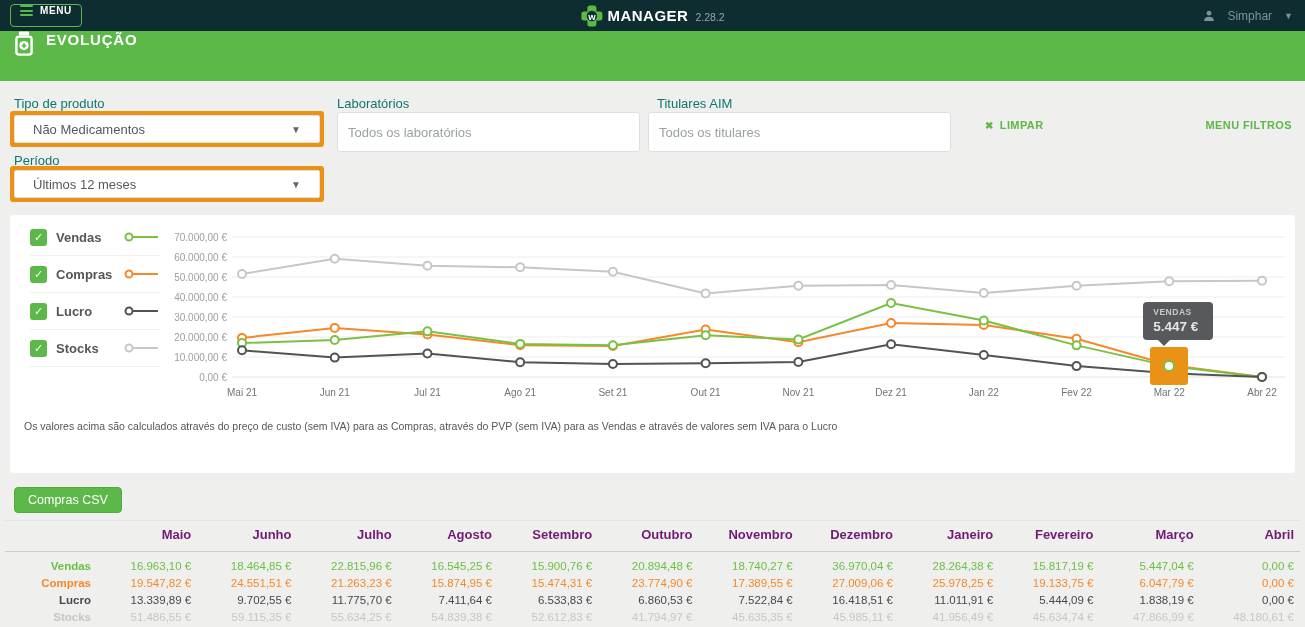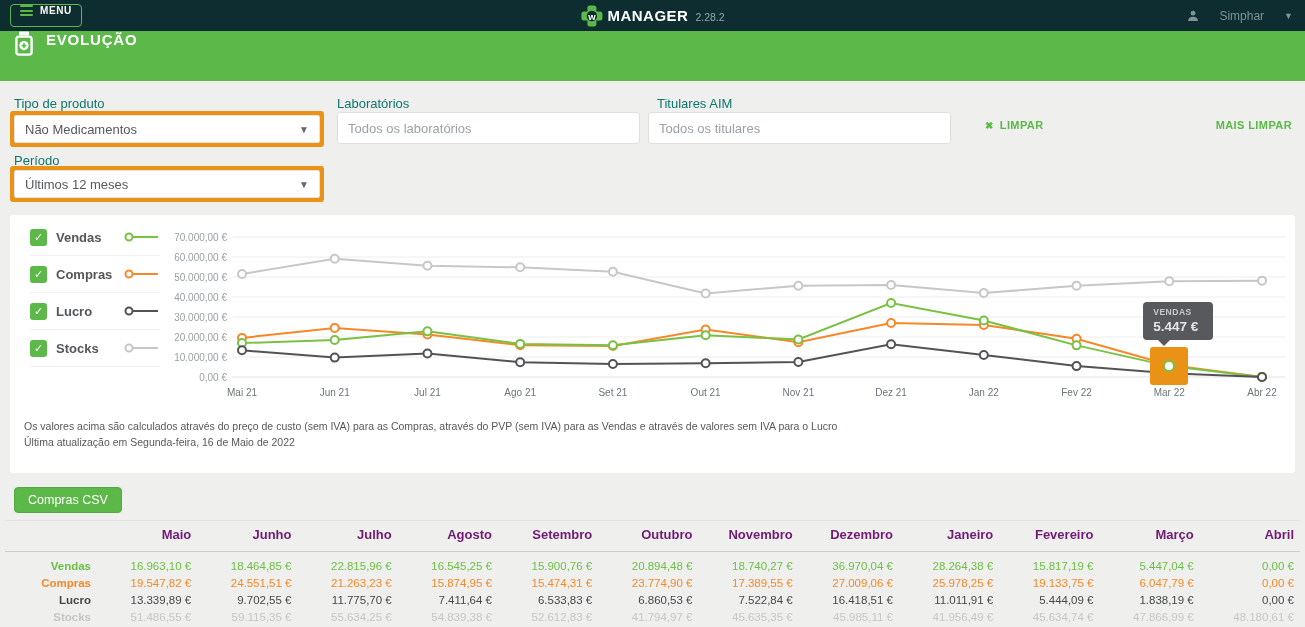--- a/index.html
+++ b/index.html
@@ -7,35 +7,35 @@
 
   
   #topbar{position:absolute;left:0;top:0;width:1305px;height:31px;background:#0E2D30}
   #menu-btn{position:absolute;left:10px;top:4px;height:23px;display:flex;gap:7px;background:transparent;border:1.5px solid #5CB848;border-radius:4px;padding:0 9px;cursor:pointer;box-sizing:border-box}
   .burger{display:inline-flex;flex-direction:column;gap:2.5px}
   .burger i{display:block;width:13px;height:2px;background:#5CB848;border-radius:1px}
   #menu-btn .lbl{color:#FFFFFF;font-size:10px;font-weight:bold;letter-spacing:.6px}
   #brand{position:absolute;left:50%;top:0;height:31px;transform:translateX(-50%);display:flex;align-items:center;gap:5px}
   #brand .name{color:#FFFFFF;font-size:15px;font-weight:800;letter-spacing:.5px}
   #brand .ver{color:#93A7A7;font-size:10.5px;margin-left:2px;margin-top:2px}
-  #user-menu{position:absolute;right:12px;top:0;height:31px;display:flex;align-items:center;gap:20px;cursor:pointer}
+  #user-menu{position:absolute;right:12px;top:0;height:31px;display:flex;align-items:center;gap:12px;cursor:pointer}
   #user-menu .uname{color:#7E9393;font-size:12px}
   #user-menu .caret{color:#7E9393;font-size:9px}
 
   
   #pageband{position:absolute;left:0;top:31px;width:1305px;height:50px;background:#5CB848;display:flex;align-items:flex-start;padding-left:14px;box-sizing:border-box;gap:12px}
   #pageband h1{color:#FFFFFF;font-size:15px;font-weight:bold;letter-spacing:.8px;margin:0}
 
   
   .flabel{position:absolute;font-size:13px;color:#0f766e}
   .annot-box{position:absolute;border:4px solid #EA9215;border-radius:3px;background:#EA9215}
-  .select{display:flex;align-items:center;justify-content:space-between;width:306px;height:28px;background:#FFFFFF;border:1px solid #E0E3E1;border-radius:2px;box-sizing:border-box;padding:0 10px;cursor:pointer}
+  .select{display:flex;align-items:center;justify-content:space-between;width:306px;height:28px;background:#FFFFFF;border:1px solid #E0E3E1;border-radius:2px;box-sizing:border-box;padding:0 18px;cursor:pointer}
   .select .val{font-size:13px;color:#55585C}
   .select .caret{font-size:10px;color:#666}
-  .txt-input{position:absolute;width:303px;height:32px;box-sizing:border-box;border:1px solid #DDE0DE;border-radius:3px;background:#FFFFFF;padding:0 10px;font-size:13px;color:#55585C;font-family:"Liberation Sans",sans-serif}
+  .txt-input{position:absolute;width:303px;height:40px;box-sizing:border-box;border:1px solid #DDE0DE;border-radius:3px;background:#FFFFFF;padding:0 10px;font-size:13px;color:#55585C;font-family:"Liberation Sans",sans-serif}
   .txt-input::placeholder{color:#9AA2A6;opacity:1}
   .green-link{position:absolute;display:flex;align-items:center;gap:6px;color:#5CB848;font-size:11px;font-weight:bold;letter-spacing:.4px;cursor:pointer}
   .green-link .x{font-size:10px;font-weight:bold}
 
   
   #chart-card{position:absolute;left:10px;top:215px;width:1285px;height:258px;background:#FFFFFF;border-radius:3px}
   #legend{position:absolute;left:20px;top:4px;width:130px}
   .legend-item{display:flex;align-items:center;height:36px;border-bottom:1px solid #F1F2F0;cursor:pointer}
   .cb{width:17px;height:17px;background:#5CB848;border-radius:3px;color:#fff;font-size:11px;line-height:17px;text-align:center;flex:0 0 auto}
   .lgl{font-size:13px;font-weight:bold;color:#54565A;margin-left:9px}
@@ -118,21 +118,21 @@
 <input class="txt-input" style="left: 337px; top: 112px;" placeholder="Todos os laboratórios">
 
 <div class="flabel" style="left:657px;top:96px">Titulares AIM</div>
 <input class="txt-input" style="left: 648px; top: 112px;" placeholder="Todos os titulares">
 
 <div class="green-link" style="left:985px;top:119px">
   <span class="x">✖</span>
   <span>LIMPAR</span>
 </div>
 <div class="green-link" style="right:13px;top:119px">
-  <span>MAIS LIMPAR</span>
+  <span>MENU FILTROS</span>
 </div>
 
 <div class="flabel" style="left:14px;top:153px">Período</div>
 <div class="annot-box" style="left:10px;top:166px">
   <div class="select">
     <span class="val">Últimos 12 meses</span>
     <span class="caret">▼</span>
   </div>
 </div>
 
@@ -263,21 +263,20 @@
     </svg>
   <div id="annot-square" style="left: 1140.27px; top: 132.106px;">
       <span class="pt-dot"></span>
     </div>
   <div id="tooltip" style="left: 1133.27px; top: 87.1059px;">
     <div class="tt-label">VENDAS</div>
     <div class="tt-value">5.447 €</div>
   </div>
   <div id="footnotes">
     <p>Os valores acima são calculados através do preço de custo (sem IVA) para as Compras, através do PVP (sem IVA) para as Vendas e através de valores sem IVA para o Lucro</p>
-    <p>Última atualização em Segunda-feira, 16 de Maio de 2022</p>
   </div>
 </div>
 
 <button id="export-btn">Compras CSV</button>
 <div id="table-wrap">
   <table id="data-table">
       <colgroup>
         <col style="width: 92px;">
         <col>
         <col>

